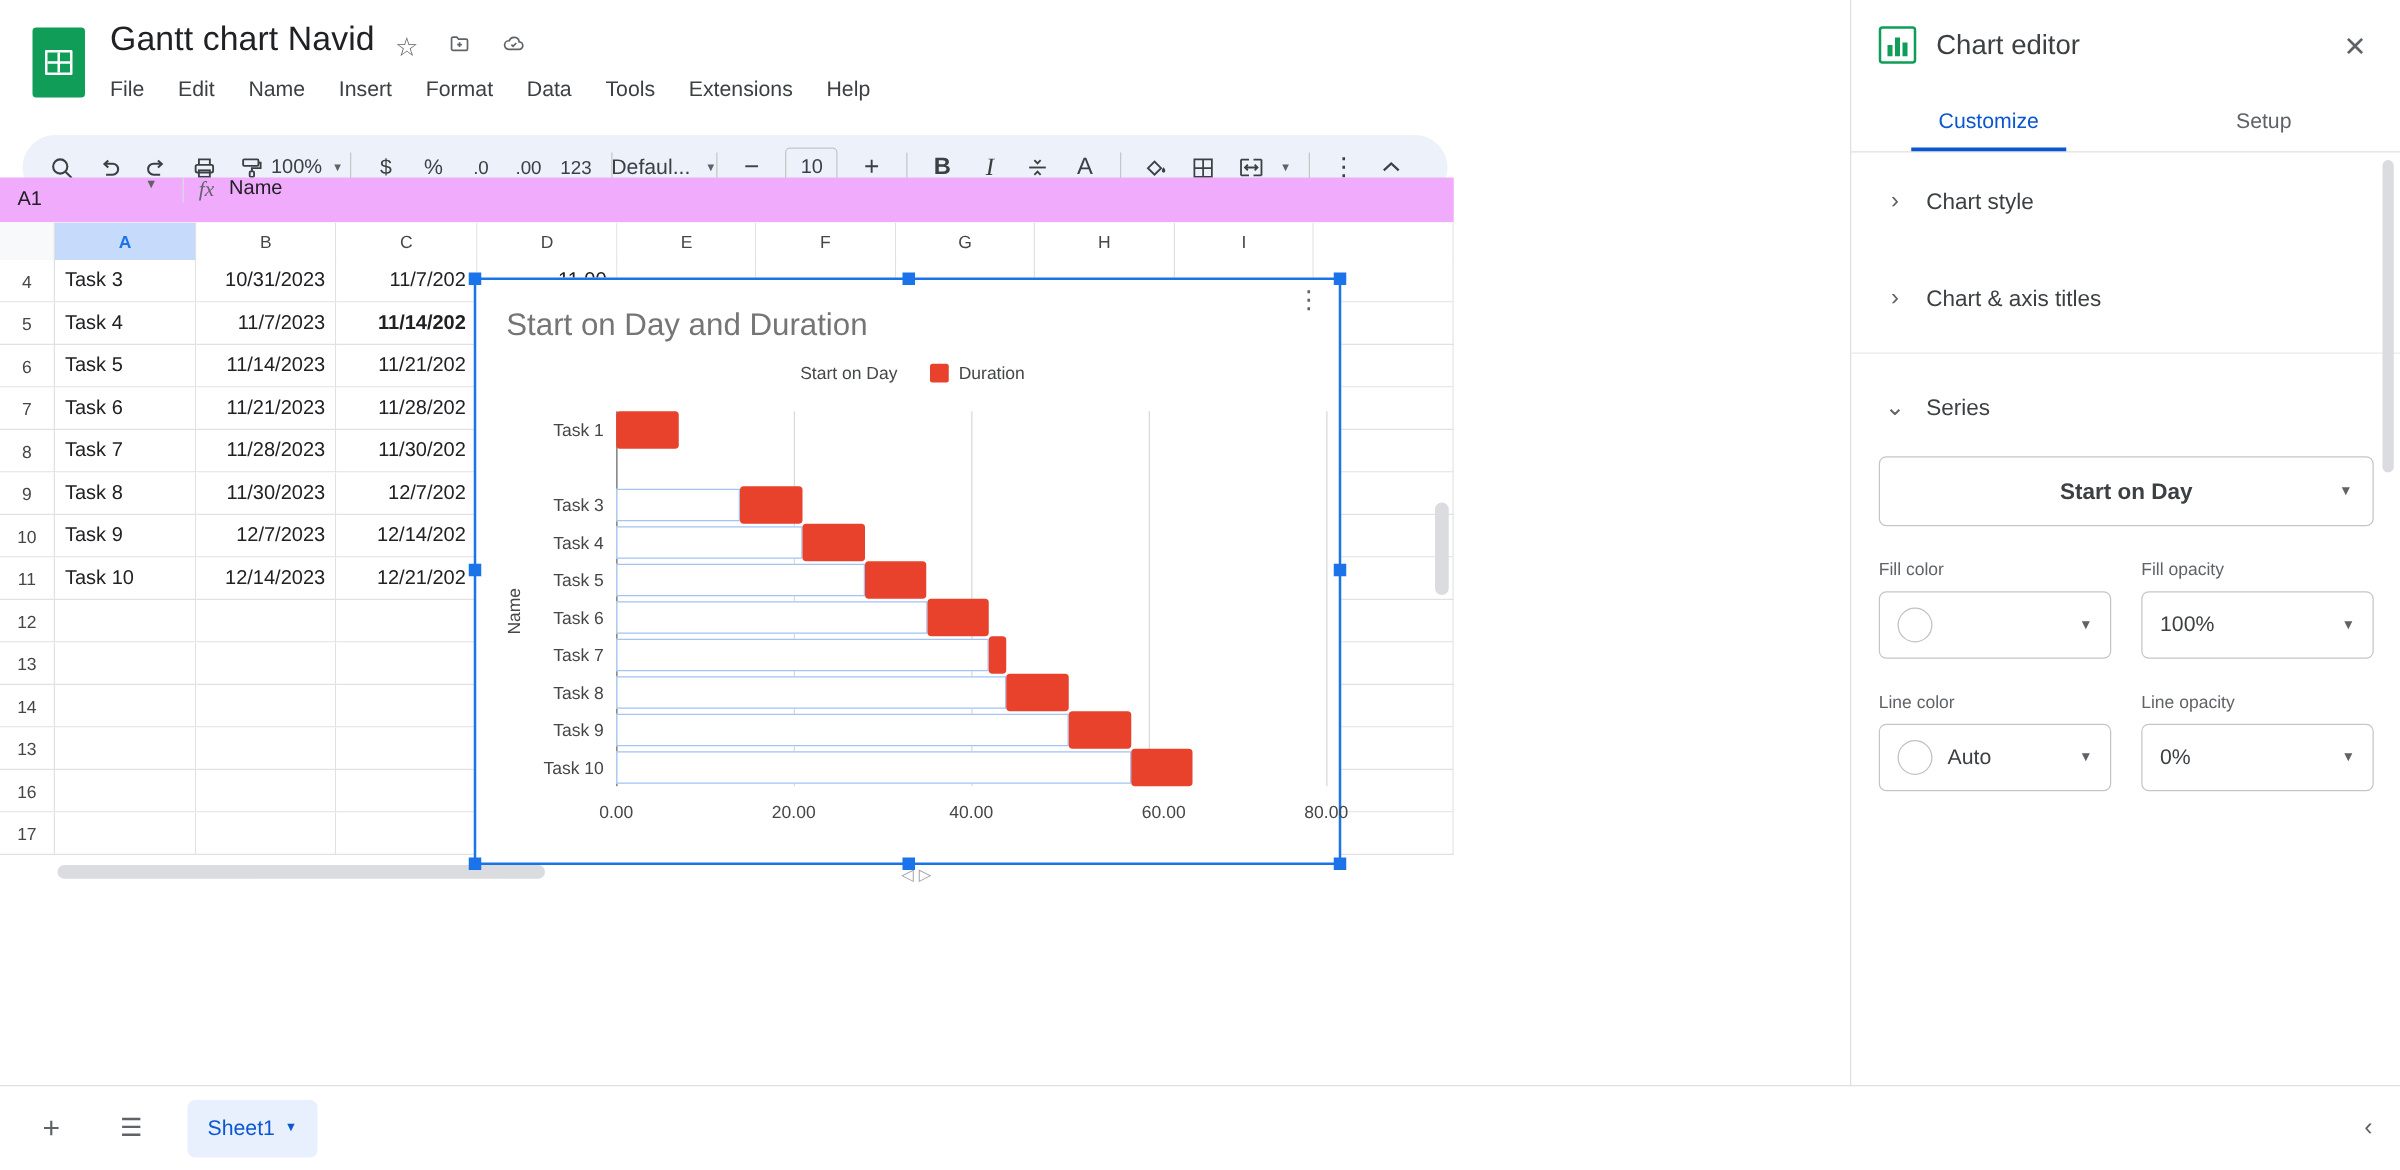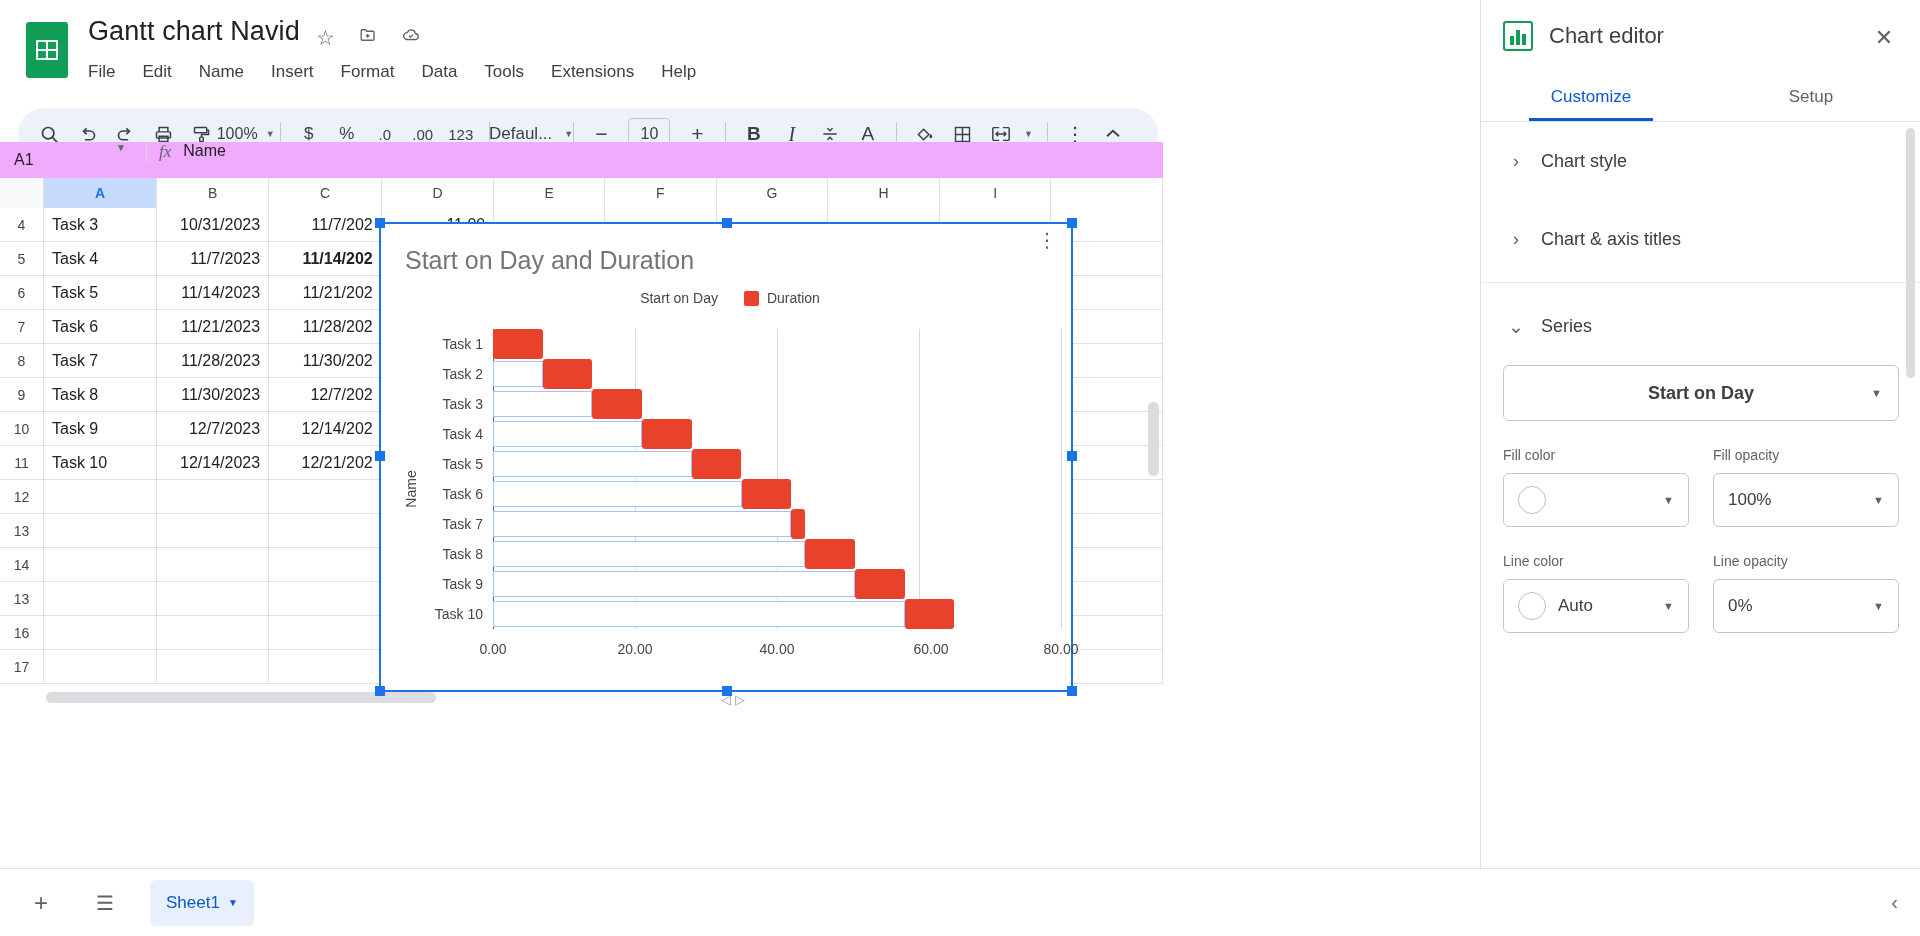--- a/index.html
+++ b/index.html
@@ -588,25 +588,20 @@
       <div class="plot-area" id="plot-area">
           <div class="gridline axis" style="left: 0px;"></div>
           <div class="gridline" style="left: 142px;"></div>
           <div class="gridline" style="left: 284px;"></div>
           <div class="gridline" style="left: 426px;"></div>
           <div class="gridline" style="left: 568px;"></div>
           <div class="bar-row" style="top: 0px; width: 568px;">
             <div class="ylabel">Task 1</div>
             <div class="bar-dur" style="left: 0px; width: 49.7px; background: rgb(232, 65, 44);"></div>
           </div>
-          <div class="bar-row" style="top: 30px; width: 568px;">
-            <div class="ylabel">Task 2</div>
-            <div class="bar-start" style="left: 0px; width: 49.7px;"></div>
-            <div class="bar-dur" style="left: 49.7px; width: 49.7px; background: rgb(232, 65, 44);"></div>
-          </div>
           <div class="bar-row" style="top: 60px; width: 568px;">
             <div class="ylabel">Task 3</div>
             <div class="bar-start" style="left: 0px; width: 99.4px;"></div>
             <div class="bar-dur" style="left: 99.4px; width: 49.7px; background: rgb(232, 65, 44);"></div>
           </div>
           <div class="bar-row" style="top: 90px; width: 568px;">
             <div class="ylabel">Task 4</div>
             <div class="bar-start" style="left: 0px; width: 149.1px;"></div>
             <div class="bar-dur" style="left: 149.1px; width: 49.7px; background: rgb(232, 65, 44);"></div>
           </div>

